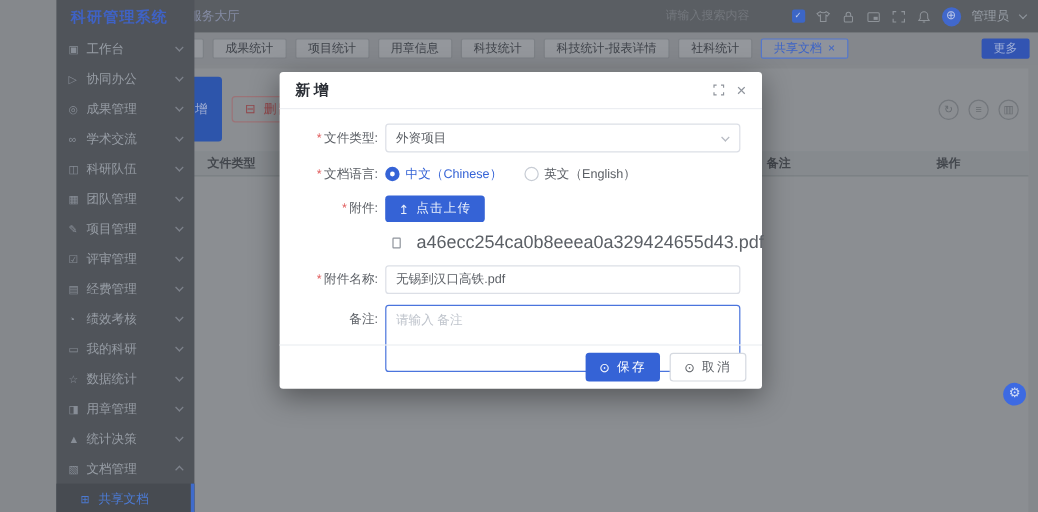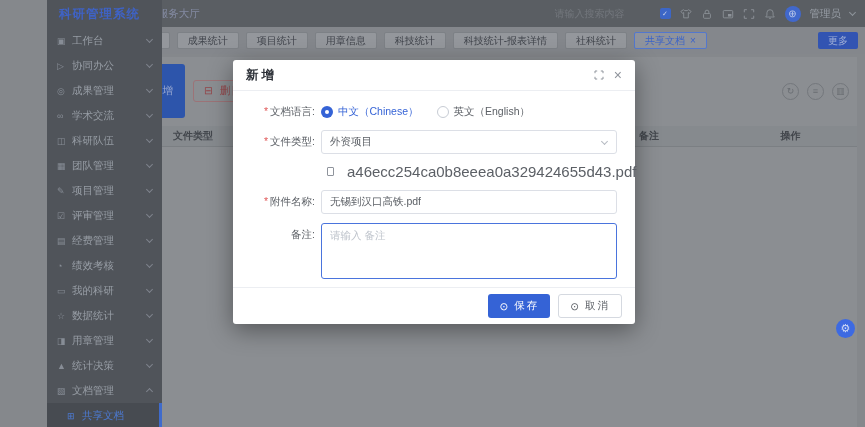--- a/index.html
+++ b/index.html
@@ -268,41 +268,48 @@
             <svg width="10" height="10" viewBox="0 0 10 10">
               <path d="M1 3.2 V1 H3.2 M6.8 1 H9 V3.2 M9 6.8 V9 H6.8 M3.2 9 H1 V6.8" fill="none" stroke="#8f949c" stroke-width="1"></path>
             </svg>
           </span>
         <span class="mh-close">×</span>
       </span>
     </div>
     <div class="modal-body">
 
       <div class="form-row">
+        <span class="form-label"><i class="req">*</i><span>文件类型:</span></span>
+        <span class="sel">
+          <span>外资项目</span>
+          <span class="sel-chev"></span>
+        </span>
+      </div>
+
+      <div class="form-row">
         <span class="form-label"><i class="req">*</i><span>文档语言:</span></span>
         <span class="radio-group">
           <span class="radio-opt">
             <span class="radio on"></span>
             <span class="radio-label on">中文（Chinese）</span>
           </span>
           <span class="radio-opt">
             <span class="radio off"></span>
             <span class="radio-label">英文（English）</span>
           </span>
         </span>
       </div>
 
       <div class="form-row">
-        <span class="form-label"><i class="req">*</i><span>文件类型:</span></span>
-        <span class="sel">
-          <span>外资项目</span>
-          <span class="sel-chev"></span>
-        </span>
-      </div>
-
+        <span class="form-label"><i class="req">*</i><span>附件:</span></span>
+        <button class="upload-btn">
+            <span>↥</span>
+            <span>点击上传</span>
+          </button>
+      </div>
 
       <div class="file-row">
         <span class="doc-ico"></span>
         <span>a46ecc254ca0b8eeea0a329424655d43.pdf</span>
       </div>
 
       <div class="form-row">
         <span class="form-label"><i class="req">*</i><span>附件名称:</span></span>
         <input class="inp" value="无锡到汉口高铁.pdf" style="">
       </div>

